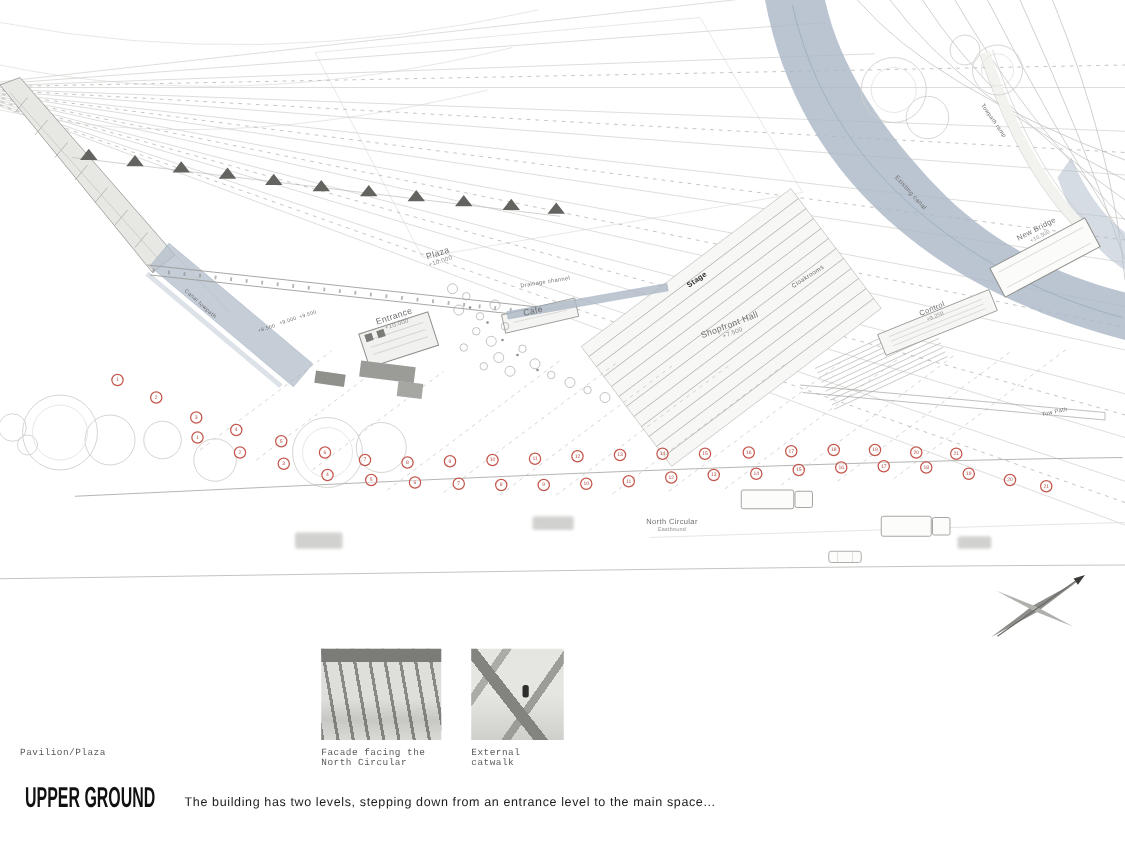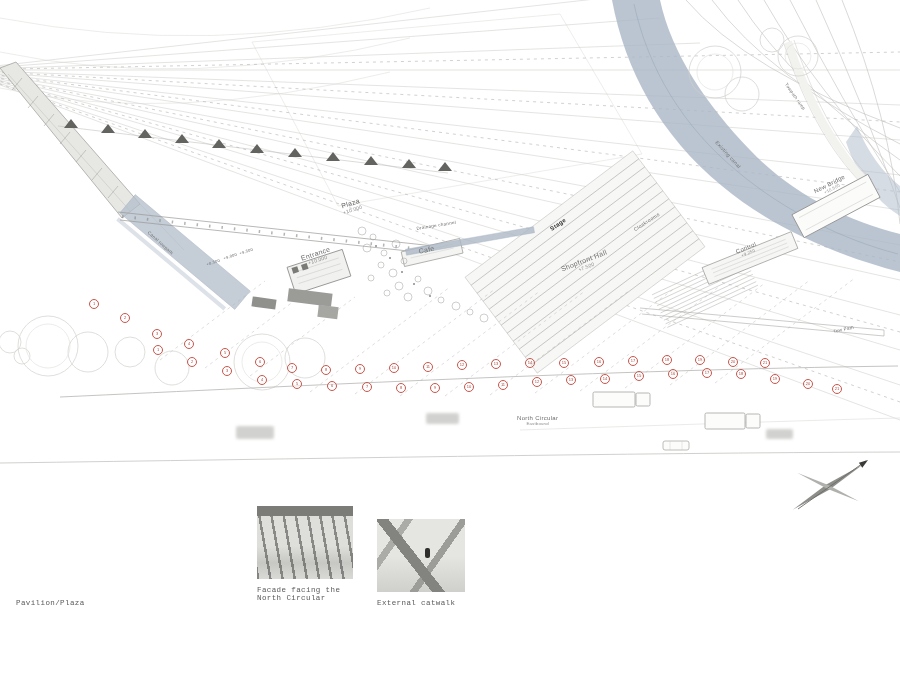--- a/index.html
+++ b/index.html
@@ -447,22 +447,26 @@
         <div class="marker" style="left: 836px; top: 388px; position: absolute;">
           <span>21</span>
         </div>
       </div>
   </div>
 
   <figure class="thumb" style="left:16px;top:519px;width:104px">
     <div class="art a1"></div>
     <figcaption>Pavilion/Plaza</figcaption>
   </figure>
-  <figure class="thumb" style="left:257px;top:506px;width:96px">
+  <figure class="thumb" style="left:257px;top:519px;width:96px">
     <div class="art a3"></div>
     <figcaption>Facade facing the North Circular</figcaption>
   </figure>
-  <figure class="thumb" style="left:377px;top:519px;width:88px">
+  <figure class="thumb" style="left:377px;top:519px;width:74px">
     <div class="art a4"></div>
     <figcaption>External catwalk</figcaption>
   </figure>
 
+  <div class="footer">
+    <span class="title">UPPER GROUND</span>
+    <span class="desc">The building has two levels, stepping down from an entrance level to the main space...</span>
+  </div>
 </div>
 
 </body></html>

